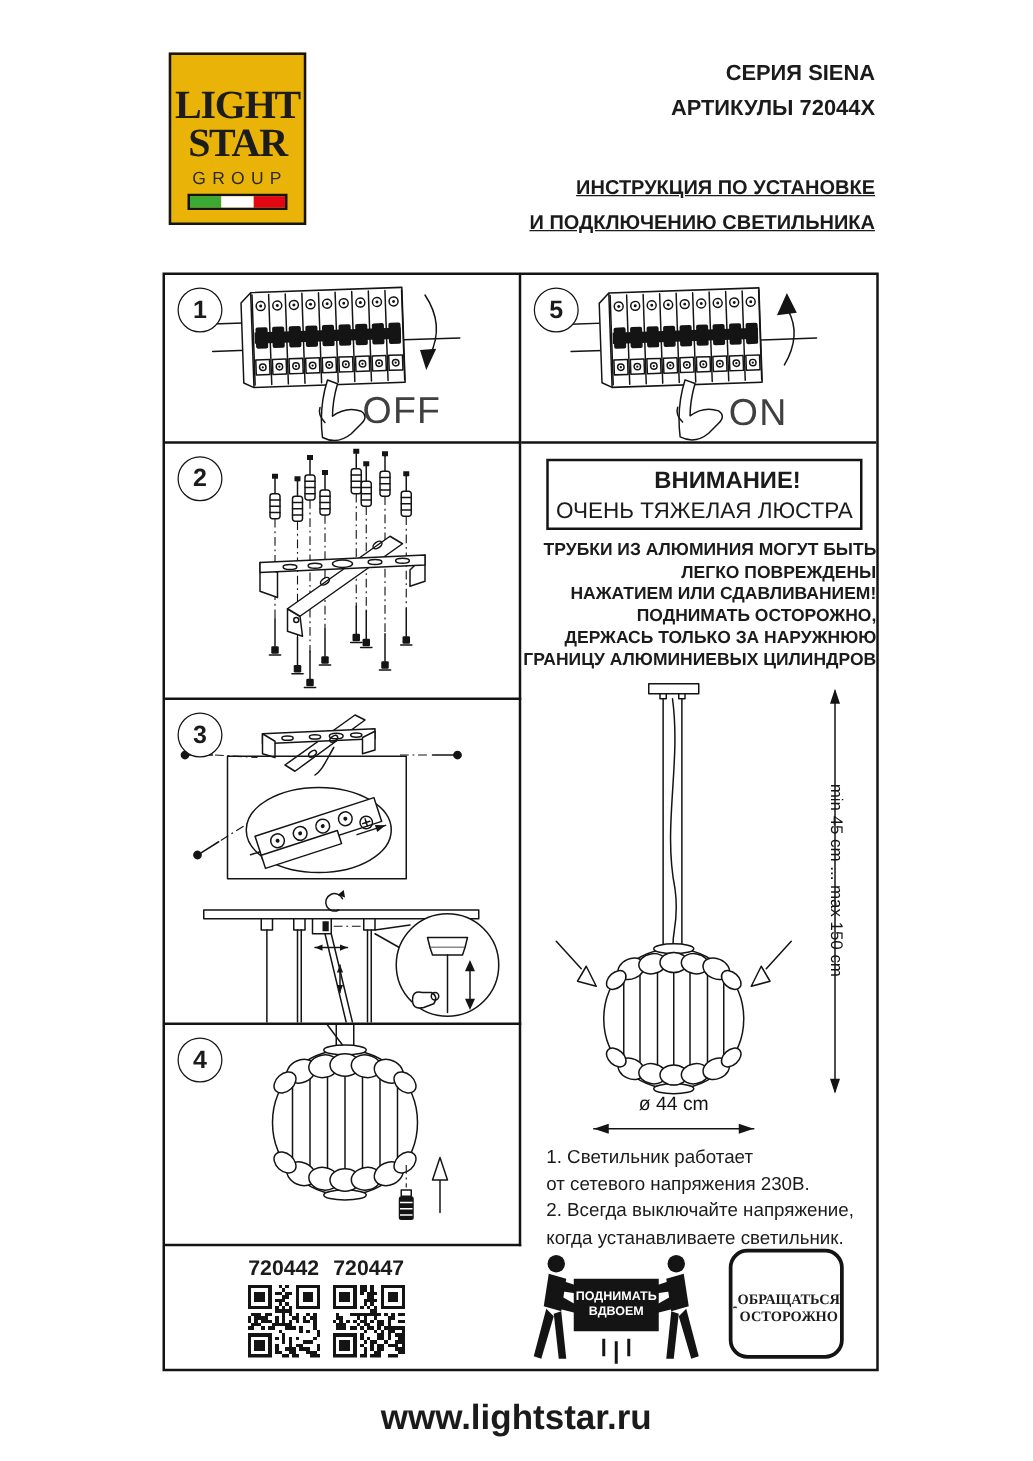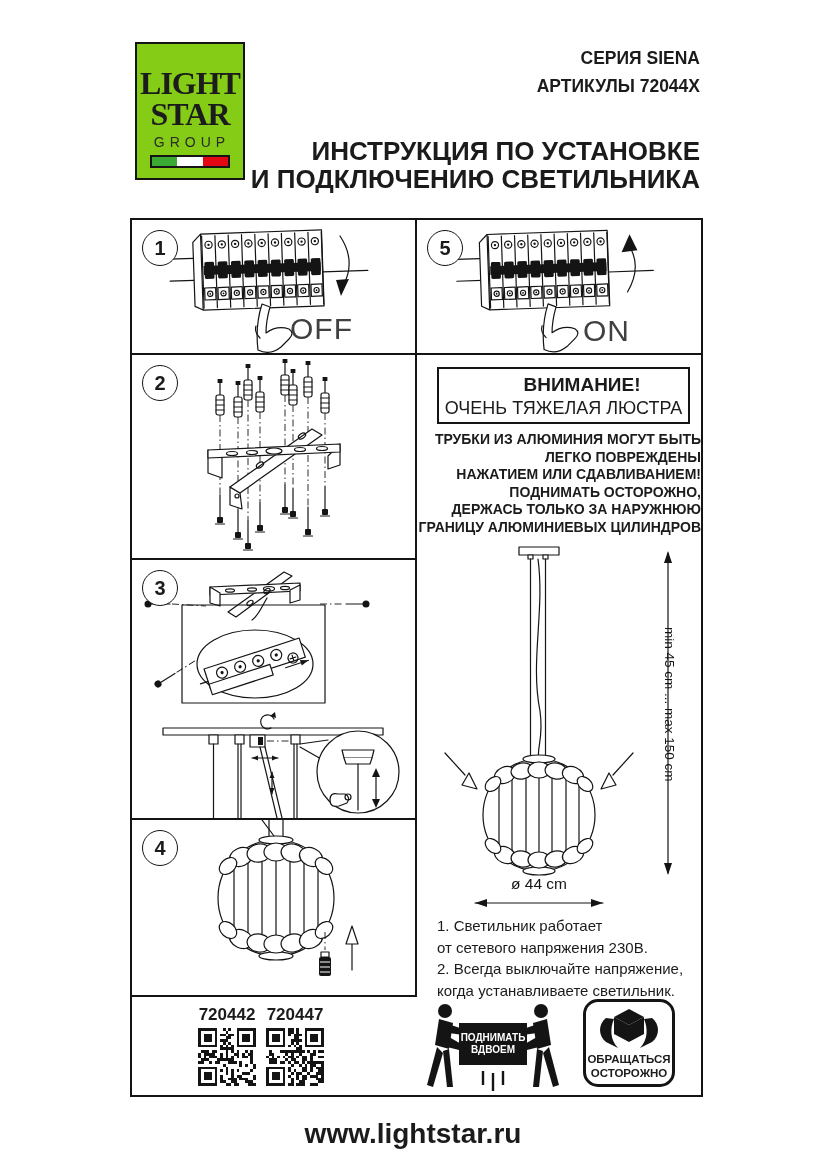--- a/index.html
+++ b/index.html
@@ -1,29 +1,29 @@
 <!DOCTYPE html>
 <html><head>
 <meta charset="utf-8">
 <style>
   html,body{margin:0;padding:0;background:#e8e8e8;}
   .page{position:relative;width:826px;height:1169px;background:#fff;margin:0 auto;
         font-family:"Liberation Sans",sans-serif;color:#1b1b1b;overflow:hidden;}
   
   .logo{position:absolute;left:135px;top:42px;width:110px;height:138px;border:2px solid #141414;
-        box-sizing:border-box;display:flex;flex-direction:column;align-items:center;padding-top:24px;background:#84cc16;}
+        box-sizing:border-box;display:flex;flex-direction:column;align-items:center;padding-top:24px;background:#eab308;}
   .logo-word{font-family:"Liberation Serif",serif;font-weight:bold;font-size:32px;line-height:31px;
         letter-spacing:-1px;color:#1c1c1c;}
   .logo-group{font-size:14px;letter-spacing:5px;margin-top:4px;color:#2b2b2b;padding-left:4px;}
   .logo-flag{width:76px;height:9px;border:2px solid #141414;box-sizing:content-box;display:flex;margin-top:5px;}
   .logo-flag span{flex:1;height:100%;}
   .fg-green{background:#3aaa35;} .fg-white{background:#ffffff;} .fg-red{background:#e30613;}
   .hdr{position:absolute;right:126px;top:44px;text-align:right;}
   .hdr-sub{font-size:17.5px;font-weight:bold;line-height:28px;}
-  .hdr-title{font-size:26px;font-weight:bold;line-height:28px;margin-top:37px;}
+  .hdr-title{font-size:16px;font-weight:bold;line-height:28px;margin-top:37px;text-decoration:underline;}
   
   .grid{position:absolute;left:130px;top:218px;width:573px;height:879px;border:2px solid #141414;box-sizing:border-box;background:#fff;}
   .cell{position:absolute;box-sizing:border-box;}
   .cell-1{left:0;top:0;width:285px;height:135px;border-right:2px solid #141414;border-bottom:2px solid #141414;}
   .cell-5{left:285px;top:0;right:0;height:135px;border-bottom:2px solid #141414;}
   .cell-2{left:0;top:135px;width:285px;height:205px;border-right:2px solid #141414;border-bottom:2px solid #141414;}
   .cell-3{left:0;top:340px;width:285px;height:260px;border-right:2px solid #141414;border-bottom:2px solid #141414;}
   .cell-4{left:0;top:600px;width:285px;height:177px;border-right:2px solid #141414;border-bottom:2px solid #141414;}
   .cell-qr{left:0;top:777px;width:285px;height:98px;}
   .cell-right{left:285px;top:135px;right:0;bottom:0;}
@@ -40,21 +40,21 @@
   .warnlines{position:absolute;left:0;top:76px;width:100%;text-align:right;font-size:14px;font-weight:bold;line-height:17.5px;}
   .chwrap{position:absolute;left:0;top:186px;width:284px;height:372px;}
   .dim-h{position:absolute;left:260px;top:86px;transform:rotate(90deg);transform-origin:0 0;
         white-space:nowrap;font-size:13.5px;color:#141414;}
   .dim-d{position:absolute;left:36px;top:334px;width:172px;text-align:center;font-size:15.5px;color:#141414;}
   .notes{position:absolute;left:20px;top:560px;font-size:15px;line-height:21.5px;}
   .lift-icon{position:absolute;left:6px;top:646px;width:140px;height:92px;}
   .lift-box{position:absolute;left:36px;top:22px;width:68px;height:42px;background:#141414;color:#fff;
         display:flex;flex-direction:column;align-items:center;justify-content:center;font-size:10px;font-weight:bold;line-height:12px;text-align:center;}
   .care-icon{position:absolute;left:166px;top:644px;width:92px;height:88px;border:3.5px solid #141414;border-radius:15px;
-        box-sizing:border-box;display:flex;flex-direction:column;align-items:center;padding-top:6px;background:#fff;}
+        box-sizing:border-box;display:flex;flex-direction:row;align-items:center;padding-top:6px;background:#fff;font-family:Liberation Serif, serif;}
   .care-caption{font-size:11.5px;font-weight:bold;line-height:13.5px;text-align:center;margin-top:3px;}
   
   .qr-row{position:absolute;left:65px;top:8px;display:flex;gap:8px;align-items:flex-end;}
   .qr-item{width:60px;display:flex;flex-direction:column;align-items:center;}
   .qr-label{font-size:17px;font-weight:bold;line-height:20px;margin-bottom:3px;}
   .qr-code{width:58px;height:58px;}
   
   .footer{position:absolute;left:0;right:0;top:1118px;text-align:center;font-size:28px;font-weight:bold;color:#1b1b1b;}
   
   .s{stroke:#141414;fill:none;stroke-width:1.2;stroke-linecap:round;stroke-linejoin:round;}

